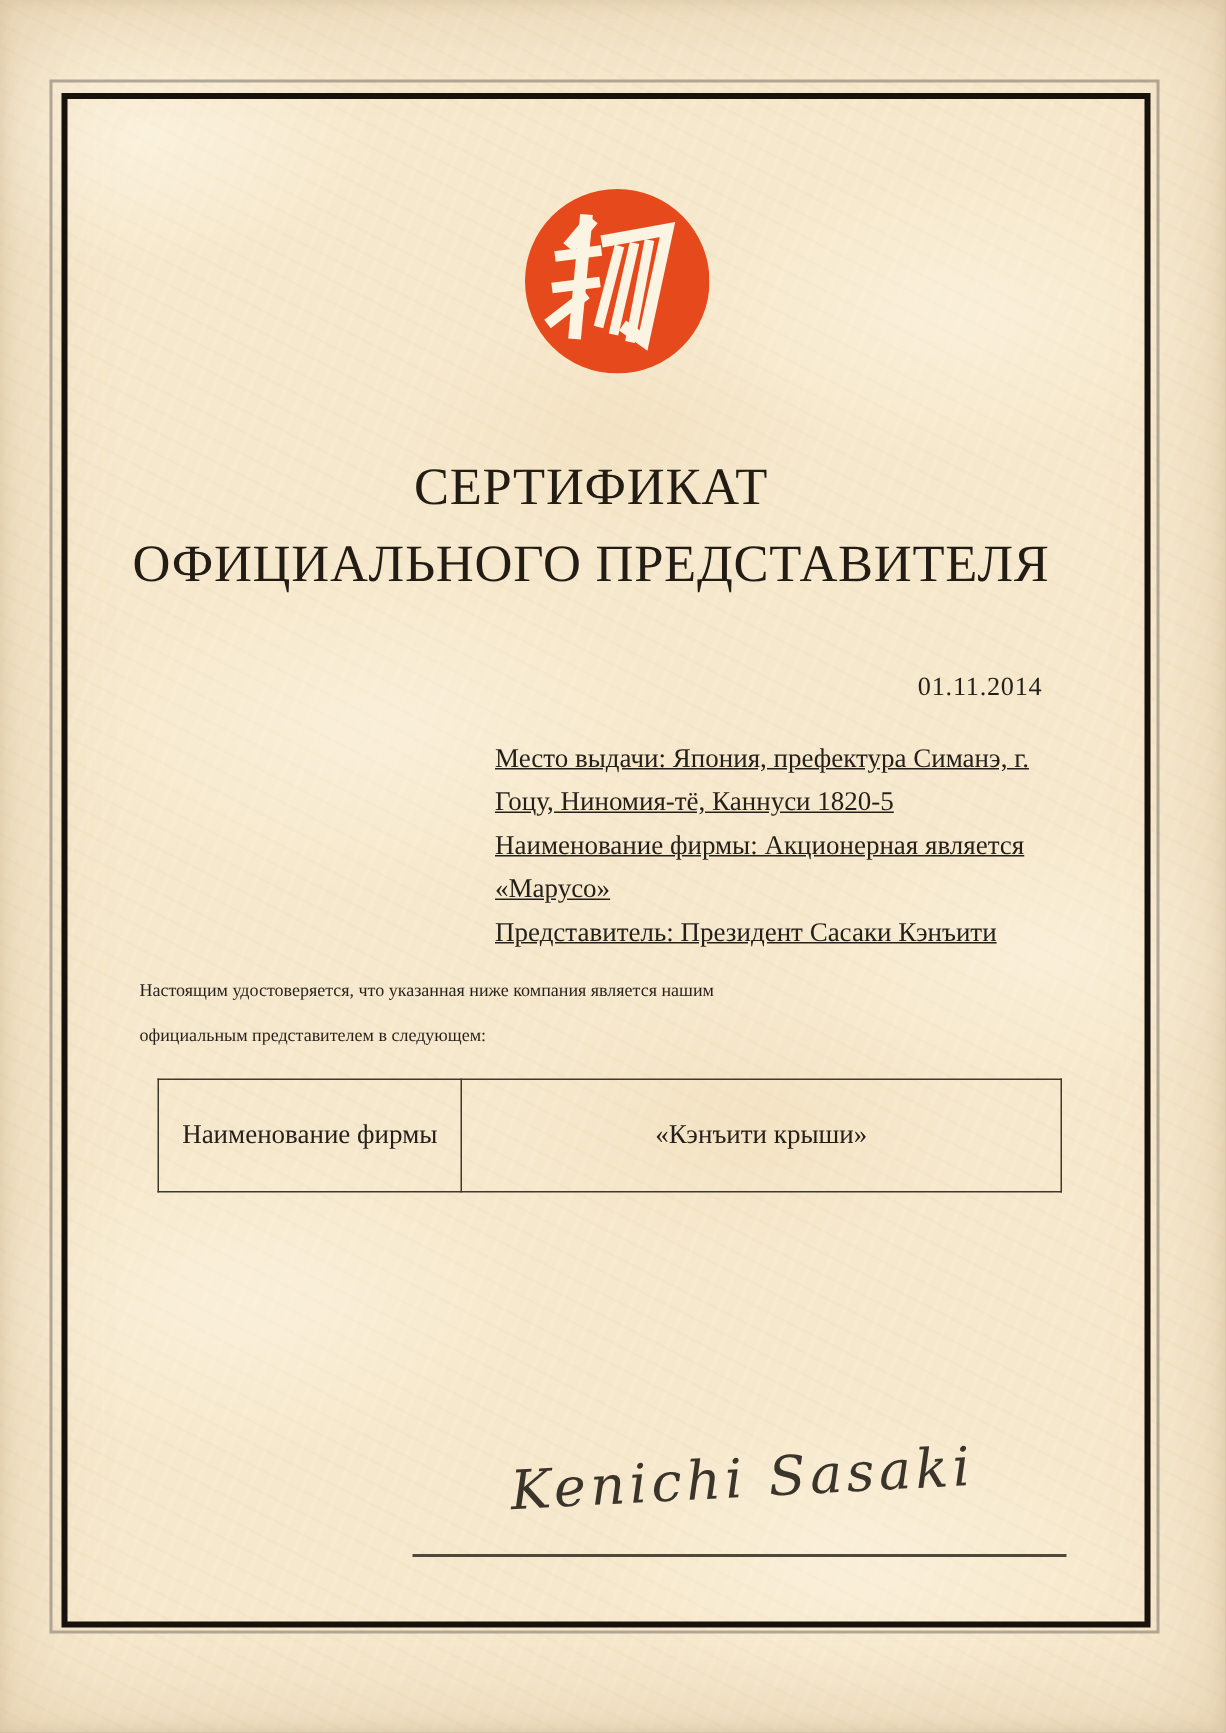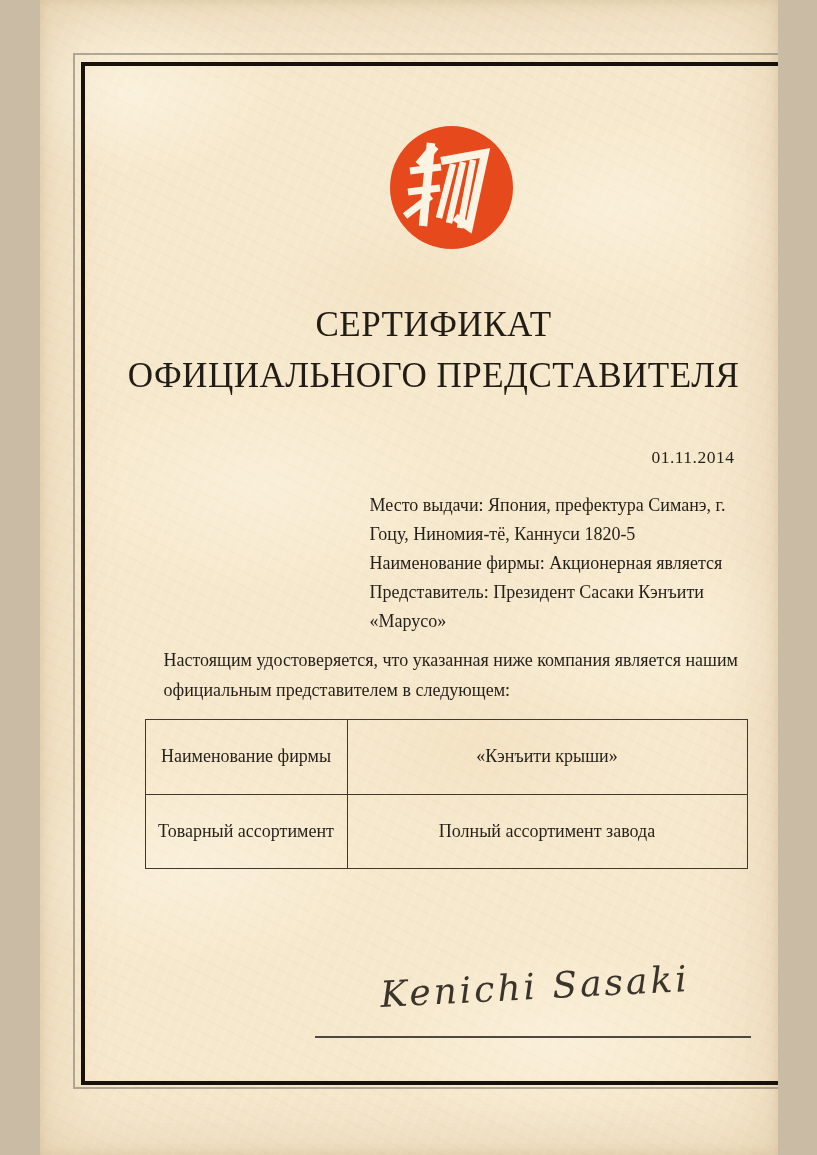--- a/index.html
+++ b/index.html
@@ -1,18 +1,18 @@
 <!DOCTYPE html>
 <html><head>
 <meta charset="utf-8">
 <style>
   html,body{margin:0;padding:0;background:#c9bba4;}
   .page{
     position:relative;
-    width:738px;height:1155px;
+    width:817px;height:1155px;
     margin:0 auto;
     overflow:hidden;
     font-family:"Liberation Serif", serif;
     color:#241f19;
     background-color:#f6e8cc;
     background-image:
       radial-gradient(ellipse 220px 120px at 12% 8%,  rgba(255,252,240,0.45), transparent 70%),
       radial-gradient(ellipse 260px 140px at 78% 18%, rgba(255,250,236,0.40), transparent 70%),
       radial-gradient(ellipse 300px 160px at 30% 42%, rgba(255,251,238,0.35), transparent 70%),
       radial-gradient(ellipse 240px 130px at 85% 55%, rgba(255,250,236,0.35), transparent 70%),
@@ -40,25 +40,25 @@
     position:absolute;left:41px;top:299px;width:706px;
     text-align:center;font-size:35px;line-height:51px;
     letter-spacing:0.5px;color:#221c15;white-space:nowrap;
   }
   .date{
     position:absolute;left:395px;top:447px;width:300px;
     text-align:right;font-size:17.5px;letter-spacing:0.5px;
   }
   .issuer{
     position:absolute;left:330px;top:491px;width:400px;
-    font-size:18px;line-height:29px;
+    font-size:18px;line-height:29px;text-decoration:underline;
   }
   .statement{
-    position:absolute;left:124px;top:646px;width:630px;
-    font-size:18px;line-height:29.5px;
+    position:absolute;left:93px;top:646px;width:630px;
+    font-size:12px;line-height:29.5px;
   }
   table.info{
     position:absolute;left:105px;top:719px;width:603px;
     border-collapse:collapse;table-layout:fixed;
   }
   table.info td{
     border:1.5px solid #3e382d;
     text-align:center;vertical-align:middle;
     font-size:18px;color:#241f19;
     padding:0;
@@ -106,42 +106,38 @@
     <div>СЕРТИФИКАТ</div>
     <div>ОФИЦИАЛЬНОГО ПРЕДСТАВИТЕЛЯ</div>
   </div>
 
   <div class="date">01.11.2014</div>
 
   <div class="issuer">
     <div>Место выдачи: Япония, префектура Симанэ, г.</div>
     <div>Гоцу, Ниномия-тё, Каннуси 1820-5</div>
     <div>Наименование фирмы: Акционерная является</div>
+    <div>«Марусо»</div>
     <div>Представитель: Президент Сасаки Кэнъити</div>
-    <div>«Марусо»</div>
   </div>
 
   <div class="statement">
     <div>Настоящим удостоверяется, что указанная ниже компания является нашим</div>
     <div>официальным представителем в следующем:</div>
   </div>
 
   <table class="info">
     <colgroup>
         <col class="c1">
         <col class="c2">
       </colgroup>
     <tbody>
         <tr>
       <td>Наименование фирмы</td>
       <td>«Кэнъити крыши»</td>
     </tr>
-    <tr>
-      <td>Товарный ассортимент</td>
-      <td>Полный ассортимент завода</td>
-    </tr>
   </tbody>
     </table>
 
   <div class="signature">Kenichi Sasaki</div>
   <div class="sig-line"></div>
 
 </div>
 
 </body></html>

